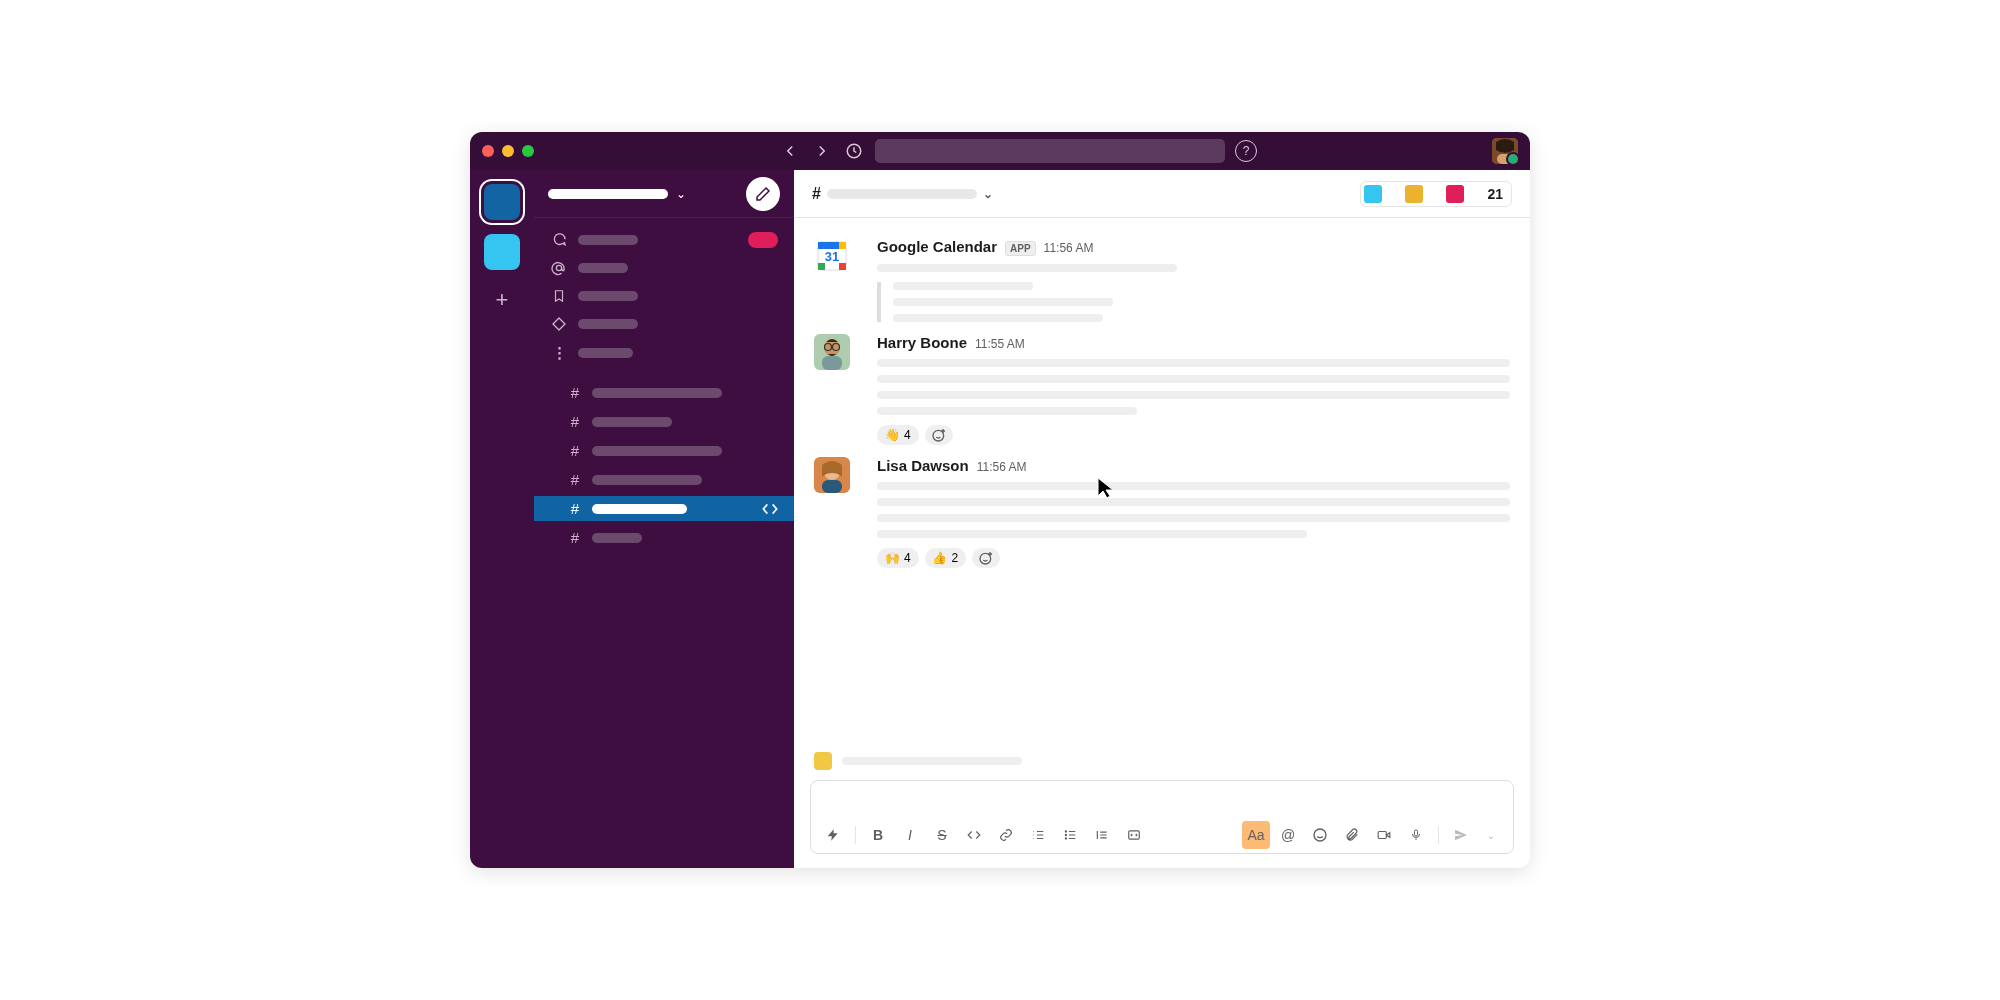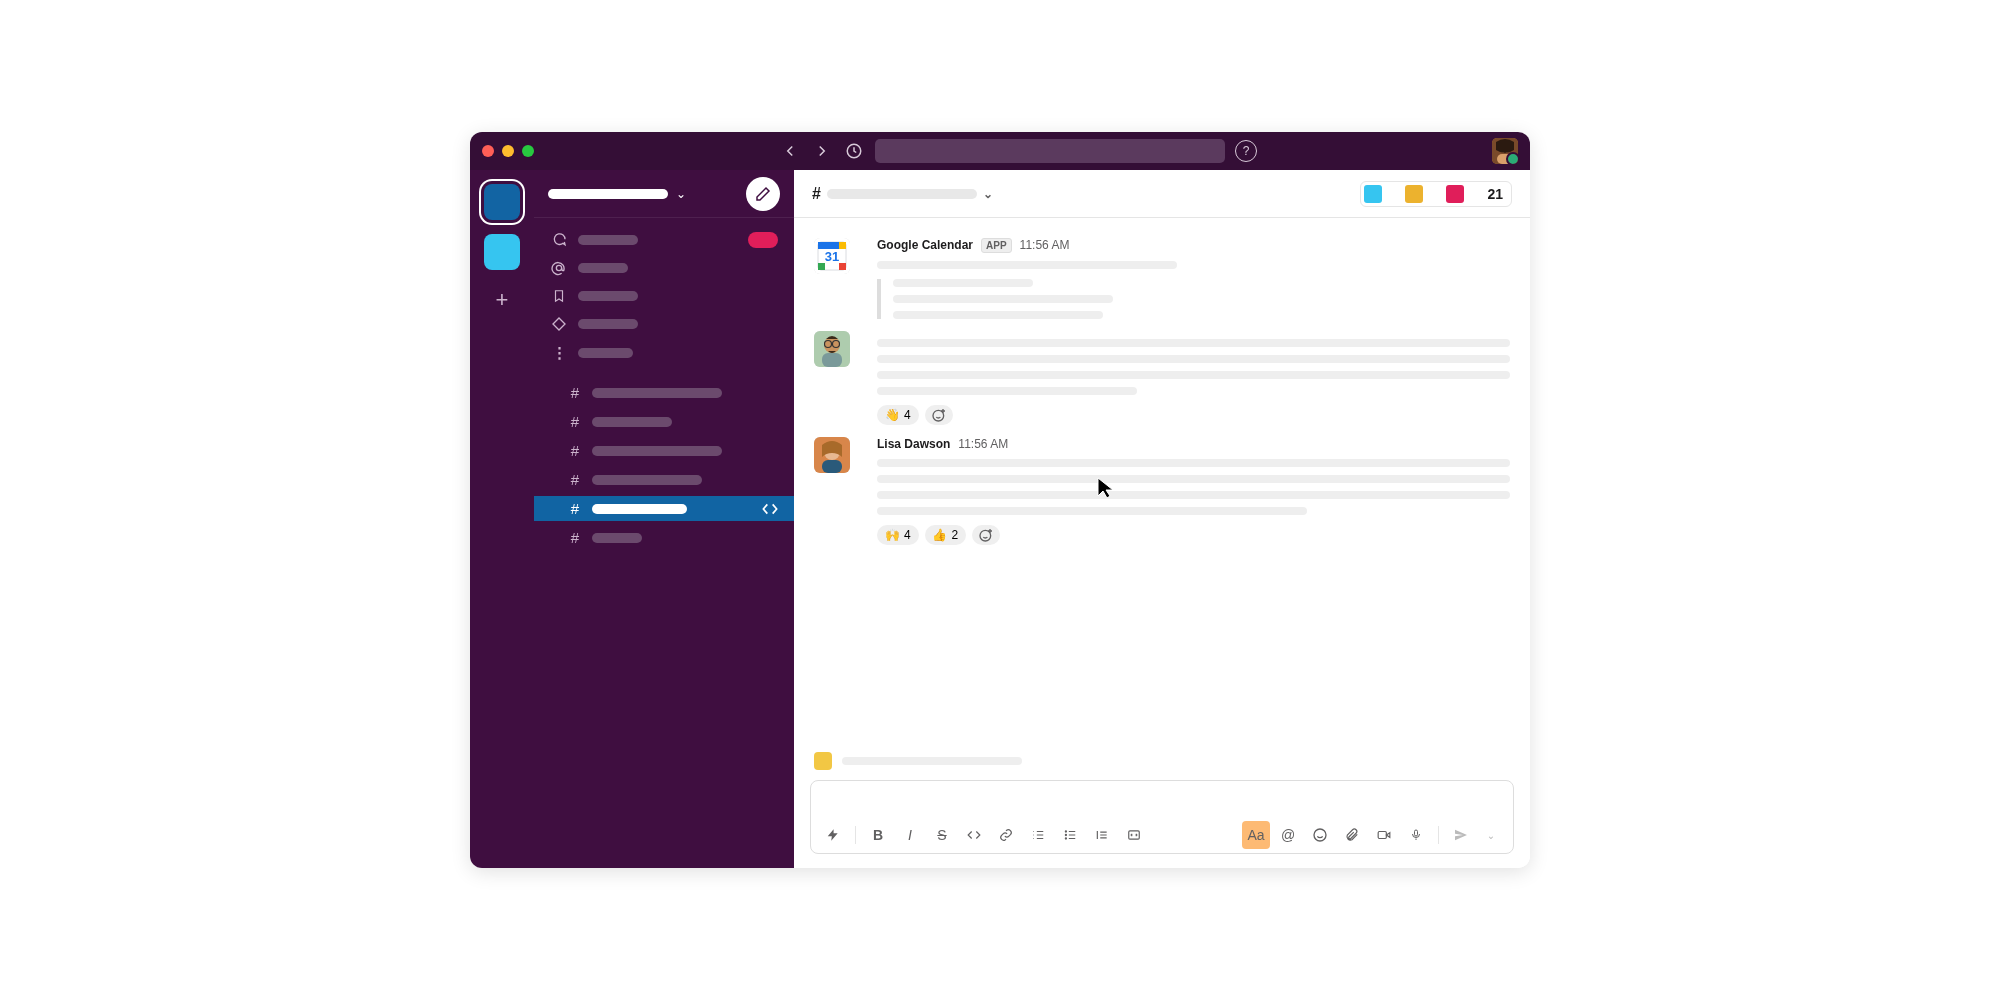--- a/index.html
+++ b/index.html
@@ -47,21 +47,21 @@
   .ch-title{ color:#1d1c1d; font-weight:800; display:flex; align-items:center; gap:6px; font-size:16px;}
   .ch-name-ph{ width:150px; height:10px; background:#e8e8e8; border-radius:5px;}
   .members{ margin-left:auto; display:flex; align-items:center; border:1px solid #e5e5e5; border-radius:6px; padding:3px 8px 3px 3px; gap:23px;}
   .mem-sq{ width:18px;height:18px;border-radius:3px;}
   .mem-count{ font-weight:600; font-size:14px; color:#1d1c1d;}
   .messages{ flex:1; overflow:auto; padding:14px 0 8px;}
   .msg{ display:flex; padding:6px 20px; gap:27px;}
   .av{ width:36px; height:36px; border-radius:6px; flex:none; background:#ddd; overflow:hidden; display:flex;align-items:center;justify-content:center;}
   .mc{ flex:1; min-width:0;}
   .mh{ display:flex; align-items:baseline; gap:8px;}
-  .mh .nm{ font-weight:800; color:#1d1c1d; font-size:12px;text-align:center;}
+  .mh .nm{ font-weight:800; color:#1d1c1d; font-size:15px;text-align:center;}
   .mh .badge{ font-size:10px; font-weight:700; color:#616061; background:#eee; border:1px solid #ddd; border-radius:3px; padding:1px 4px;}
   .mh .tm{ font-size:12px; color:#616061;}
   .ln{ height:8px; background:#eee; border-radius:4px; margin-top:8px;}
   .block{ border-left:4px solid #ddd; padding-left:12px; margin-top:10px; display:flex;flex-direction:column; gap:8px;}
   .reacts{ display:flex; gap:6px; margin-top:10px;}
   .react{ display:flex; align-items:center; gap:4px; background:#efefef; border-radius:12px; padding:2px 8px; font-size:12px; cursor:pointer;}
   .react.add{ padding:2px 6px; color:#616061; font-size:14px;}
   .typing{ display:flex; align-items:center; gap:10px; padding:4px 20px 10px;}
   .typing .sq{ width:18px;height:18px;border-radius:4px;background:#f2c744;}
   .typing .tln{ height:8px; width:180px; background:#eee; border-radius:4px;}
@@ -263,20 +263,24 @@
                 <circle cx="18" cy="14" r="8" fill="#c9935f"></circle>
                 <rect x="8" y="22" width="20" height="14" rx="6" fill="#7a9a9a"></rect>
                 <circle cx="14" cy="13" r="3.5" fill="none" stroke="#333" stroke-width="1.2"></circle>
                 <circle cx="22" cy="13" r="3.5" fill="none" stroke="#333" stroke-width="1.2"></circle>
                 <path d="M17 13h2" stroke="#333"></path>
                 <path d="M12 8 Q18 2 24 8" fill="#3a2a1a"></path>
                 <path d="M14 20 Q18 24 22 20" fill="#3a2a1a"></path>
               </svg>
             </div>
             <div class="mc">
+              <div class="mh">
+                <span class="nm">Harry Boone</span>
+                <span class="tm">11:55 AM</span>
+              </div>
               <div class="ln" style="width:640px;max-width:100%"></div>
               <div class="ln" style="width:640px;max-width:100%"></div>
               <div class="ln" style="width:640px;max-width:100%"></div>
               <div class="ln" style="width:260px;max-width:100%"></div>
               <div class="reacts">
                 <span class="react">
                   <span>👋</span>
                   <span>4</span>
                 </span>
                 <span class="react add">

